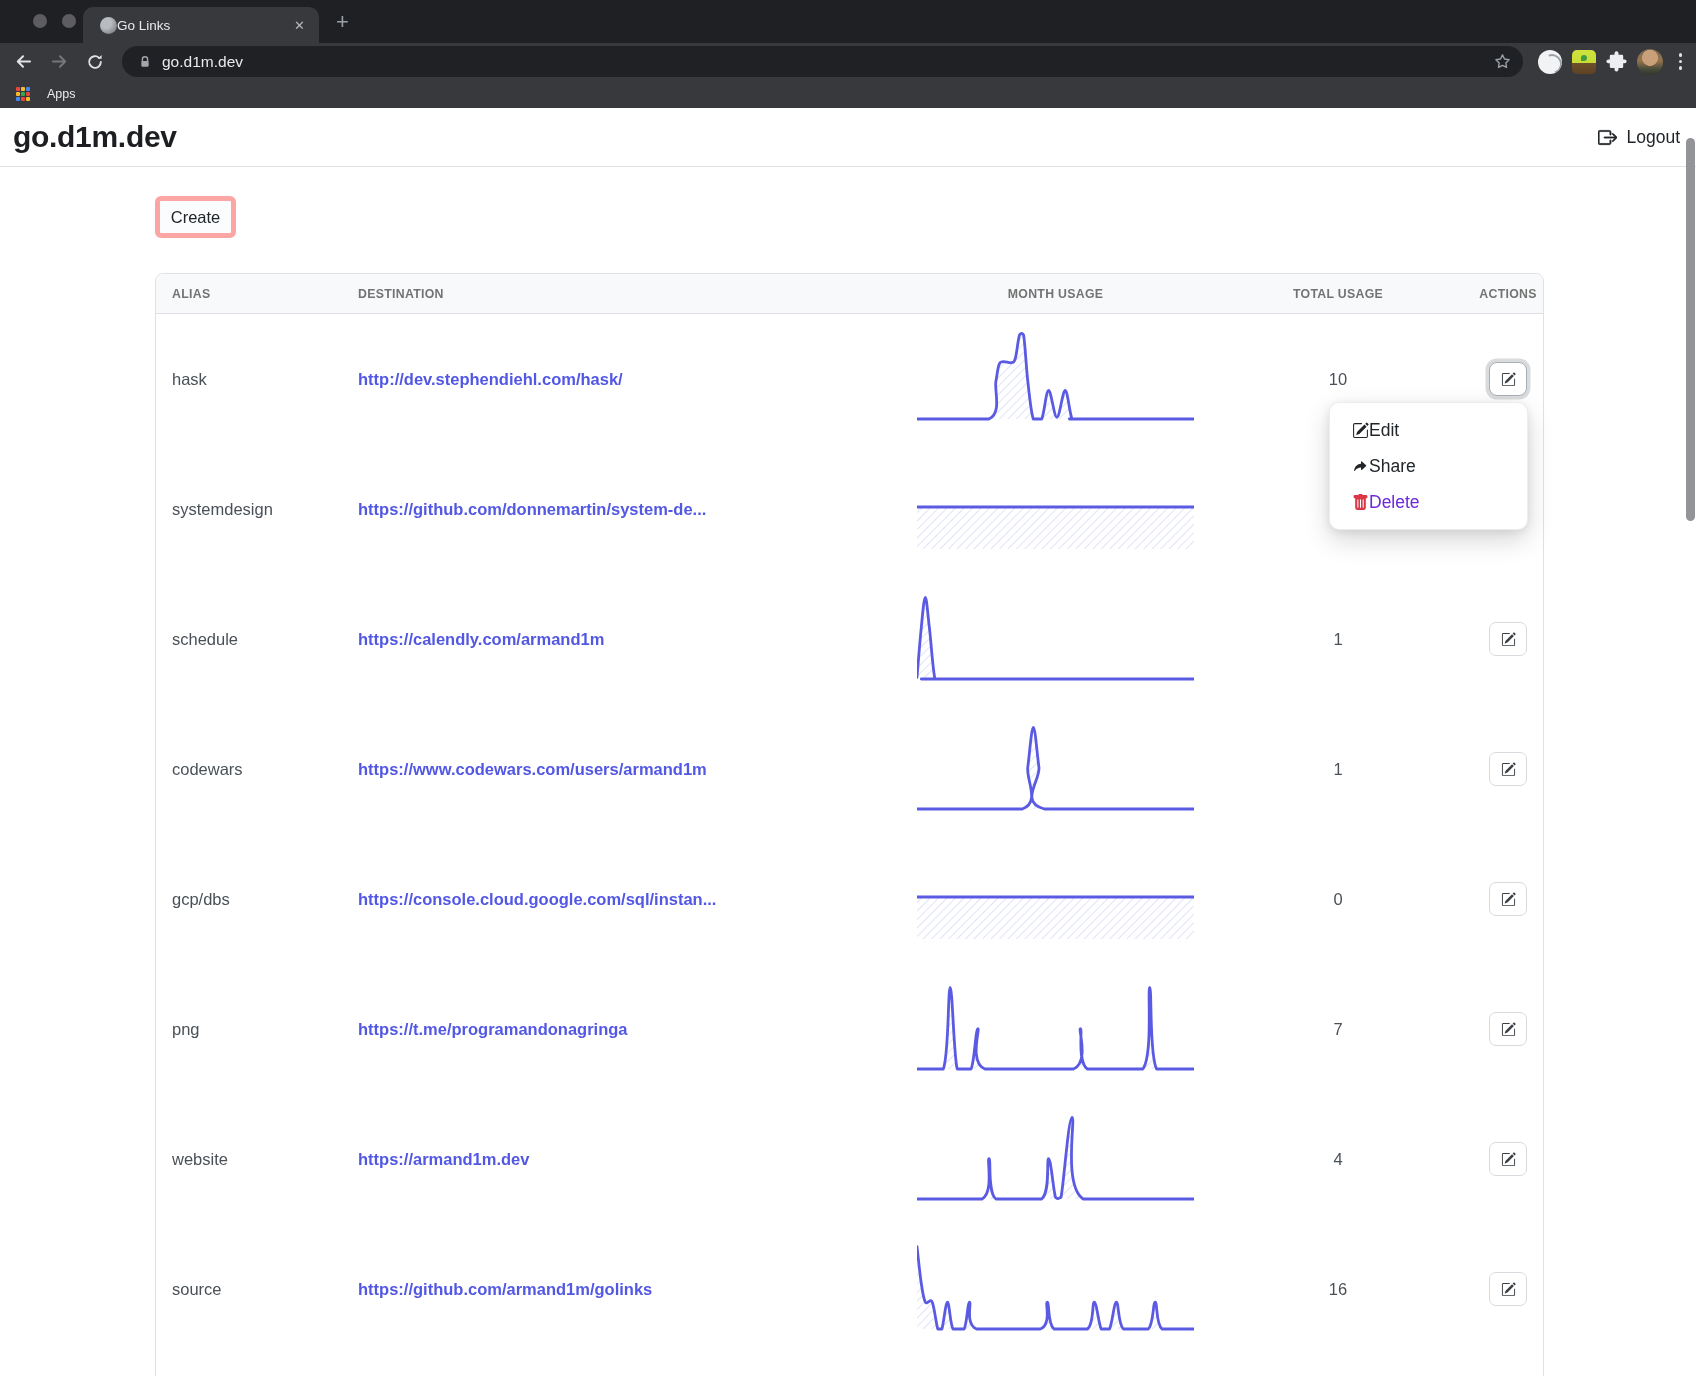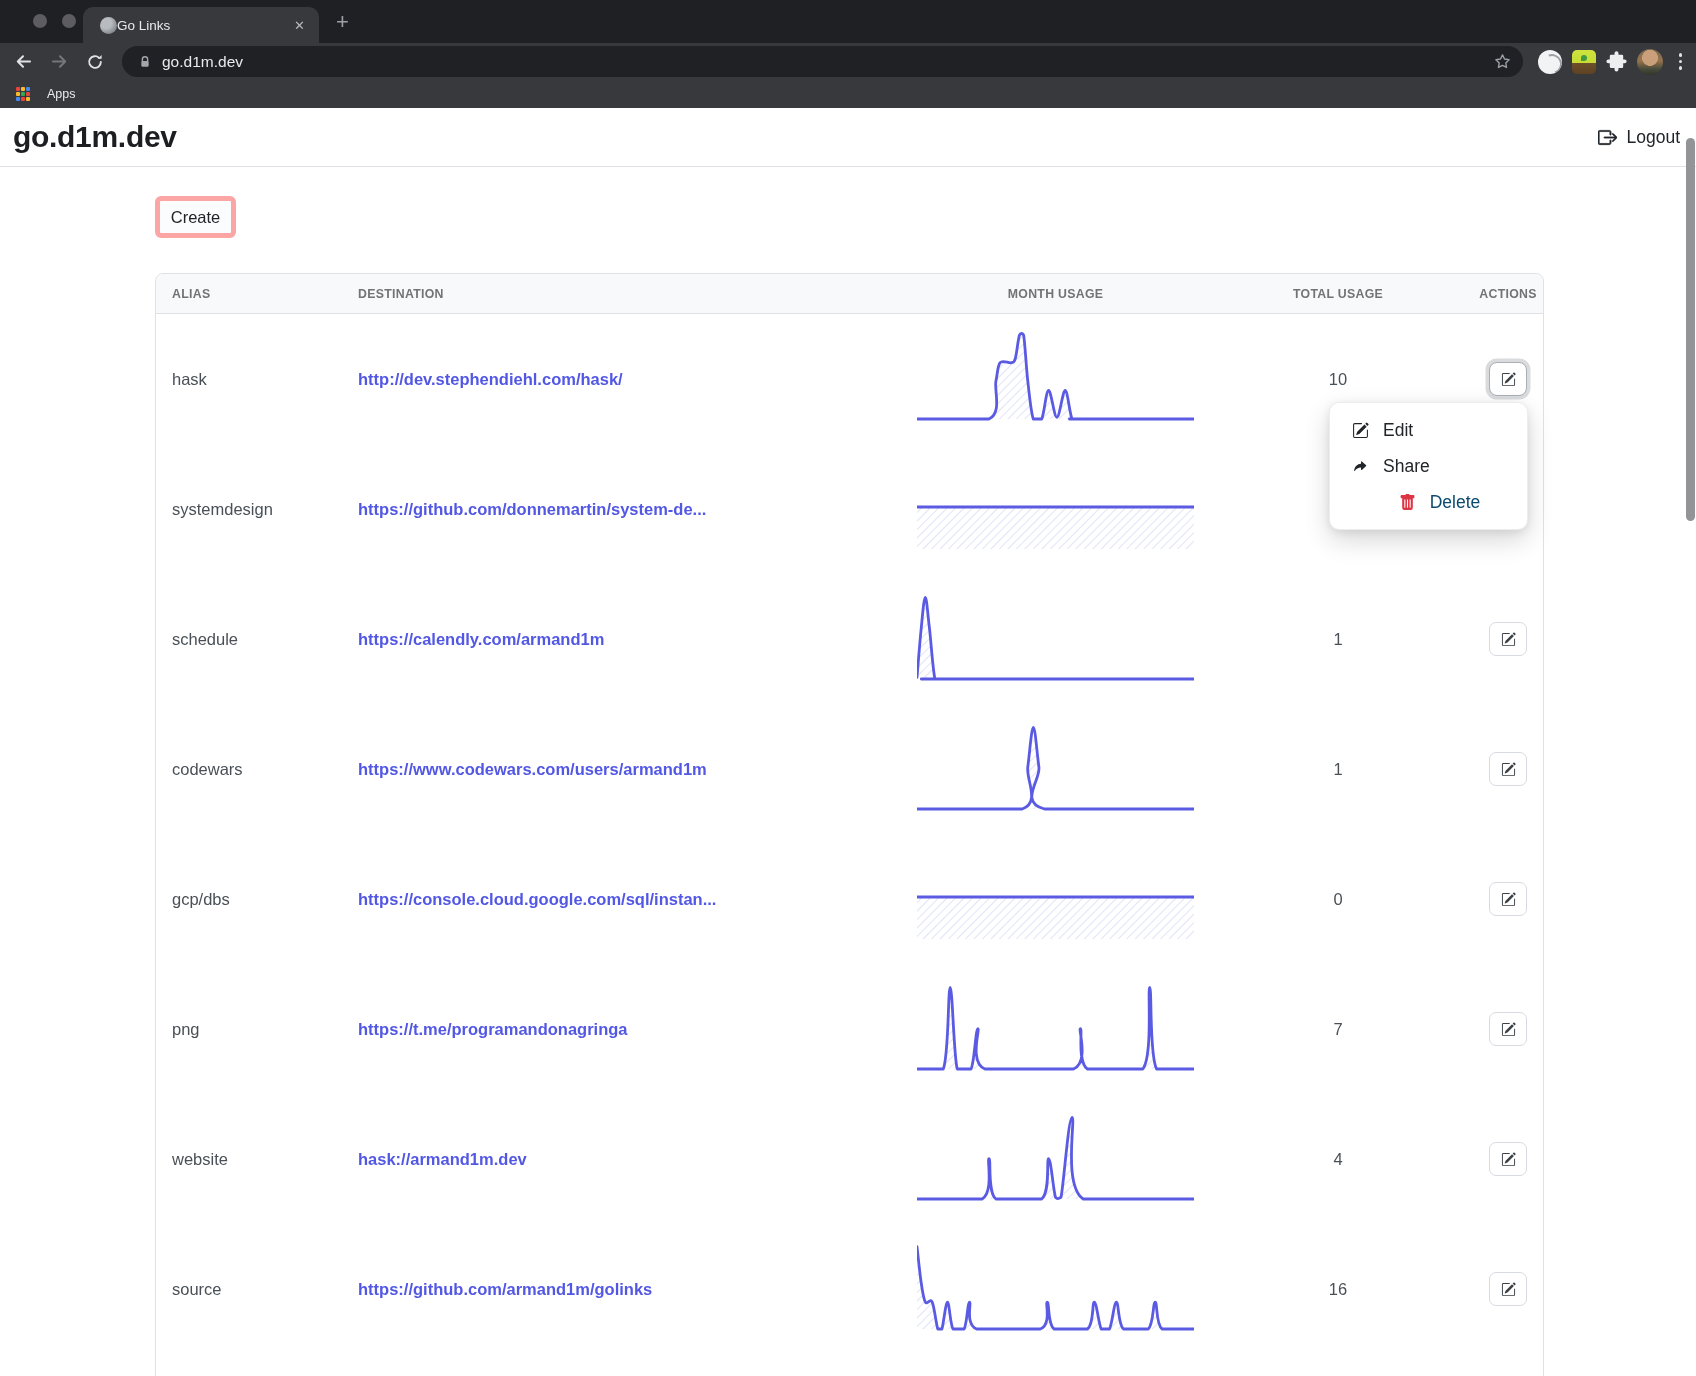--- a/index.html
+++ b/index.html
@@ -81,23 +81,23 @@
   .total-text { font-size:16.5px; color:#495057; }
   .action-btn { width:38px; height:34px; background:#fff; border:1px solid #d7dbdf; border-radius:7px;
     display:inline-flex; align-items:center; justify-content:center; }
   .action-btn.focused { border-color:#a9afb5; border-radius:8px;
     box-shadow:0 0 0 3.5px rgba(145,152,159,0.35); }
 
   
   .dropdown { position:absolute; left:1329px; top:402px; width:199px; background:#fff;
     border:1px solid rgba(0,0,0,0.07); border-radius:10px; padding:9px 0;
     box-shadow:0 10px 26px rgba(0,0,0,0.16), 0 2px 8px rgba(0,0,0,0.08); z-index:10; }
-  .dd-item { height:36px; display:flex; align-items:center; padding-left:22px; gap:14px;
+  .dd-item { height:36px; display:flex; align-items:center; padding-left:22px; 
     font-size:17.5px; color:#212529; cursor:default; }
-  .dd-item.danger { color:#0c4a6e;justify-content:center; }
+  .dd-item.danger { color:#6d28d9; }
 
   .scroll-thumb { position:absolute; right:1px; top:138px; width:9px; height:383px;
     border-radius:4.5px; background:#929497; z-index:20; }
 </style>
 </head>
 <body>
 
 <svg width="0" height="0" style="position:absolute" aria-hidden="true">
   <defs>
     <pattern id="hatch" patternUnits="userSpaceOnUse" width="6" height="6" patternTransform="rotate(45)">
@@ -310,21 +310,21 @@
         <svg viewBox="0 0 16 16" width="15" height="15">
           <path fill="#3b4046" d="M15.502 1.94a.5.5 0 0 1 0 .706L14.459 3.69l-2-2L13.502.646a.5.5 0 0 1 .707 0l1.293 1.293zm-1.75 2.456-2-2L4.939 9.21a.5.5 0 0 0-.121.196l-.805 2.414a.25.25 0 0 0 .316.316l2.414-.805a.5.5 0 0 0 .196-.12l6.813-6.814z"></path>
           <path fill="#3b4046" d="M1 13.5A1.5 1.5 0 0 0 2.5 15h11a1.5 1.5 0 0 0 1.5-1.5v-6a.5.5 0 0 0-1 0v6a.5.5 0 0 1-.5.5h-11a.5.5 0 0 1-.5-.5v-11a.5.5 0 0 1 .5-.5H9a.5.5 0 0 0 0-1H2.5A1.5 1.5 0 0 0 1 2.5v11z"></path>
         </svg>
       </button>
     </span>
   </div>
 
   <div class="trow">
     <span class="col-alias alias-text">website</span>
-    <span class="col-dest"><a href="#" class="dest-link">hask://armand1m.dev</a></span>
+    <span class="col-dest"><a href="#" class="dest-link">https://armand1m.dev</a></span>
     <span class="col-month"><span class="spark-wrap"><svg width="277" height="92" viewBox="0 0 277 92">
               <path d="M0.0,88.0 C10.8,88.0 53.1,88.0 65.1,88.0 C77.1,81.3 69.7,47.7 72.0,47.7 C74.3,47.7 70.2,81.3 78.9,88.0 C87.7,88.0 115.9,88.0 124.7,88.0 C133.4,81.3 129.3,48.0 131.6,47.7 C133.9,47.4 136.4,79.9 138.5,86.3 C140.6,88.0 141.3,88.0 144.0,86.3 C146.8,73.0 151.4,6.2 155.1,6.5 C158.8,6.8 145.9,74.4 166.2,88.0 C186.5,88.0 258.5,88.0 277.0,88.0 L277,88 L0,88 Z" fill="url(#hatch)"></path>
               <path d="M0.0,88.0 C10.8,88.0 53.1,88.0 65.1,88.0 C77.1,81.3 69.7,47.7 72.0,47.7 C74.3,47.7 70.2,81.3 78.9,88.0 C87.7,88.0 115.9,88.0 124.7,88.0 C133.4,81.3 129.3,48.0 131.6,47.7 C133.9,47.4 136.4,79.9 138.5,86.3 C140.6,88.0 141.3,88.0 144.0,86.3 C146.8,73.0 151.4,6.2 155.1,6.5 C158.8,6.8 145.9,74.4 166.2,88.0 C186.5,88.0 258.5,88.0 277.0,88.0" fill="none" stroke="#5a5be2" stroke-width="2.8" stroke-linecap="round" stroke-linejoin="round"></path>
             </svg></span></span>
     <span class="col-total total-text">4</span>
     <span class="col-act">
       <button class="action-btn">
         <svg viewBox="0 0 16 16" width="15" height="15">
           <path fill="#3b4046" d="M15.502 1.94a.5.5 0 0 1 0 .706L14.459 3.69l-2-2L13.502.646a.5.5 0 0 1 .707 0l1.293 1.293zm-1.75 2.456-2-2L4.939 9.21a.5.5 0 0 0-.121.196l-.805 2.414a.25.25 0 0 0 .316.316l2.414-.805a.5.5 0 0 0 .196-.12l6.813-6.814z"></path>
           <path fill="#3b4046" d="M1 13.5A1.5 1.5 0 0 0 2.5 15h11a1.5 1.5 0 0 0 1.5-1.5v-6a.5.5 0 0 0-1 0v6a.5.5 0 0 1-.5.5h-11a.5.5 0 0 1-.5-.5v-11a.5.5 0 0 1 .5-.5H9a.5.5 0 0 0 0-1H2.5A1.5 1.5 0 0 0 1 2.5v11z"></path>

